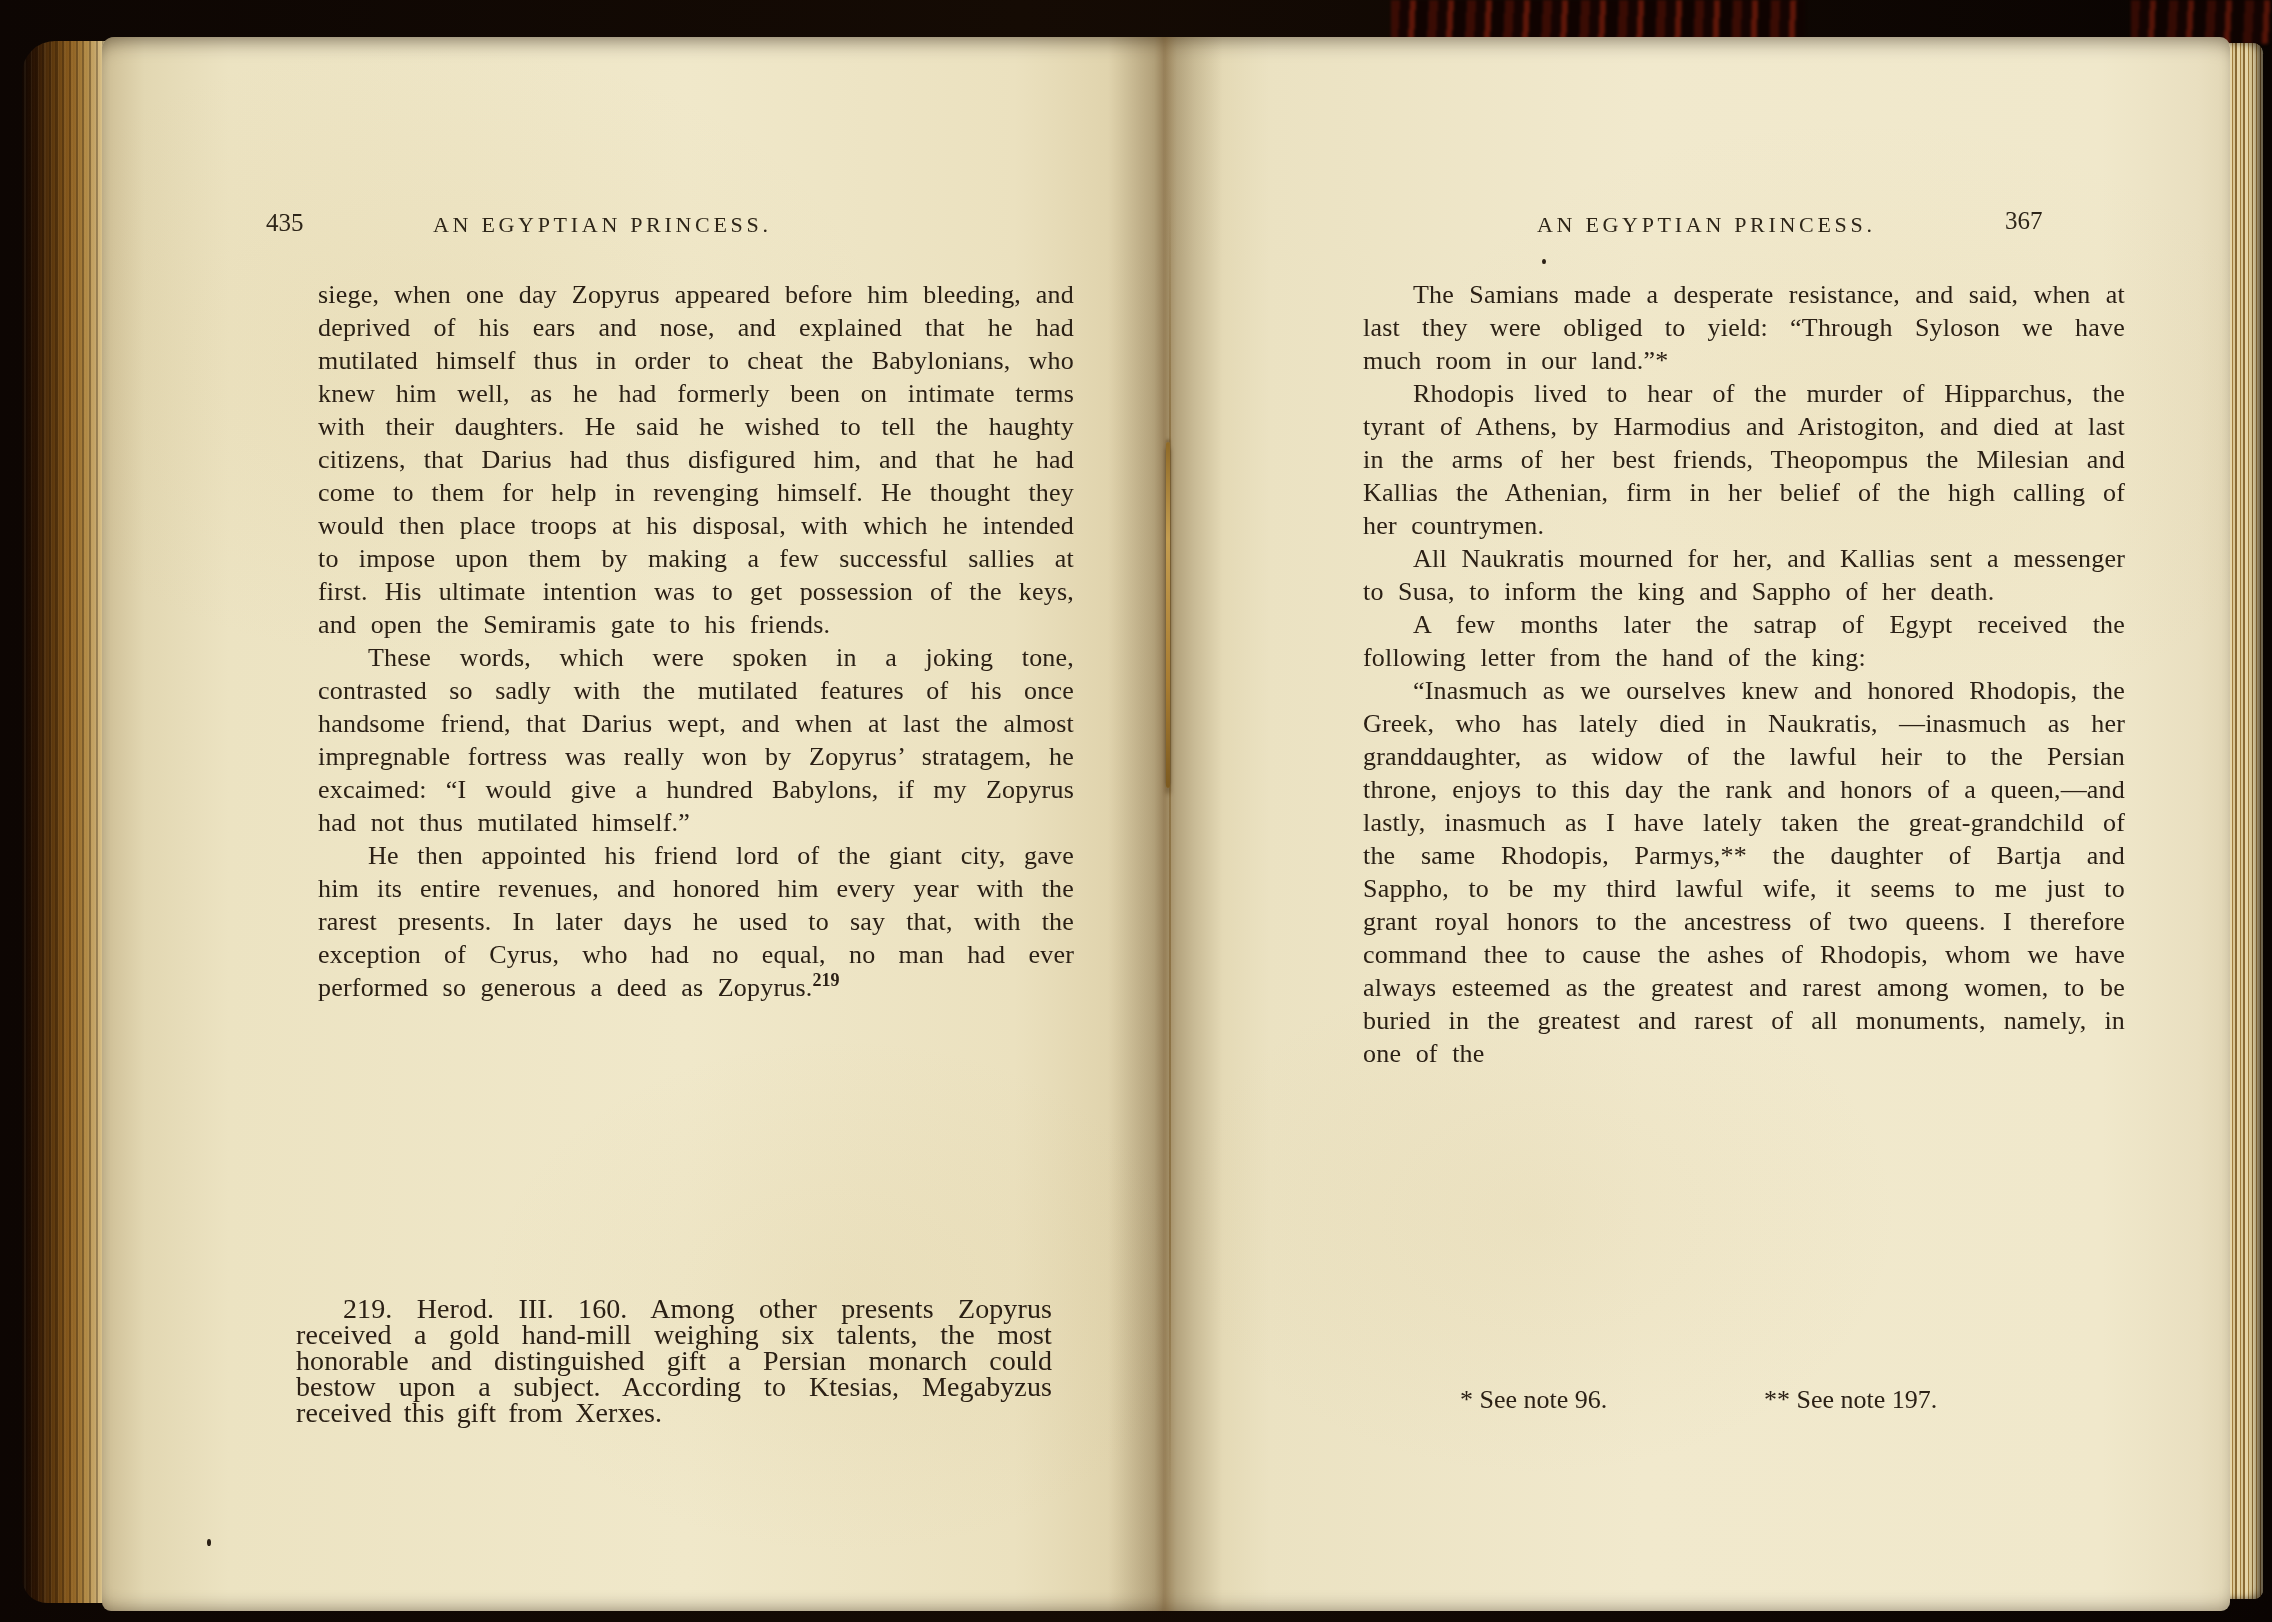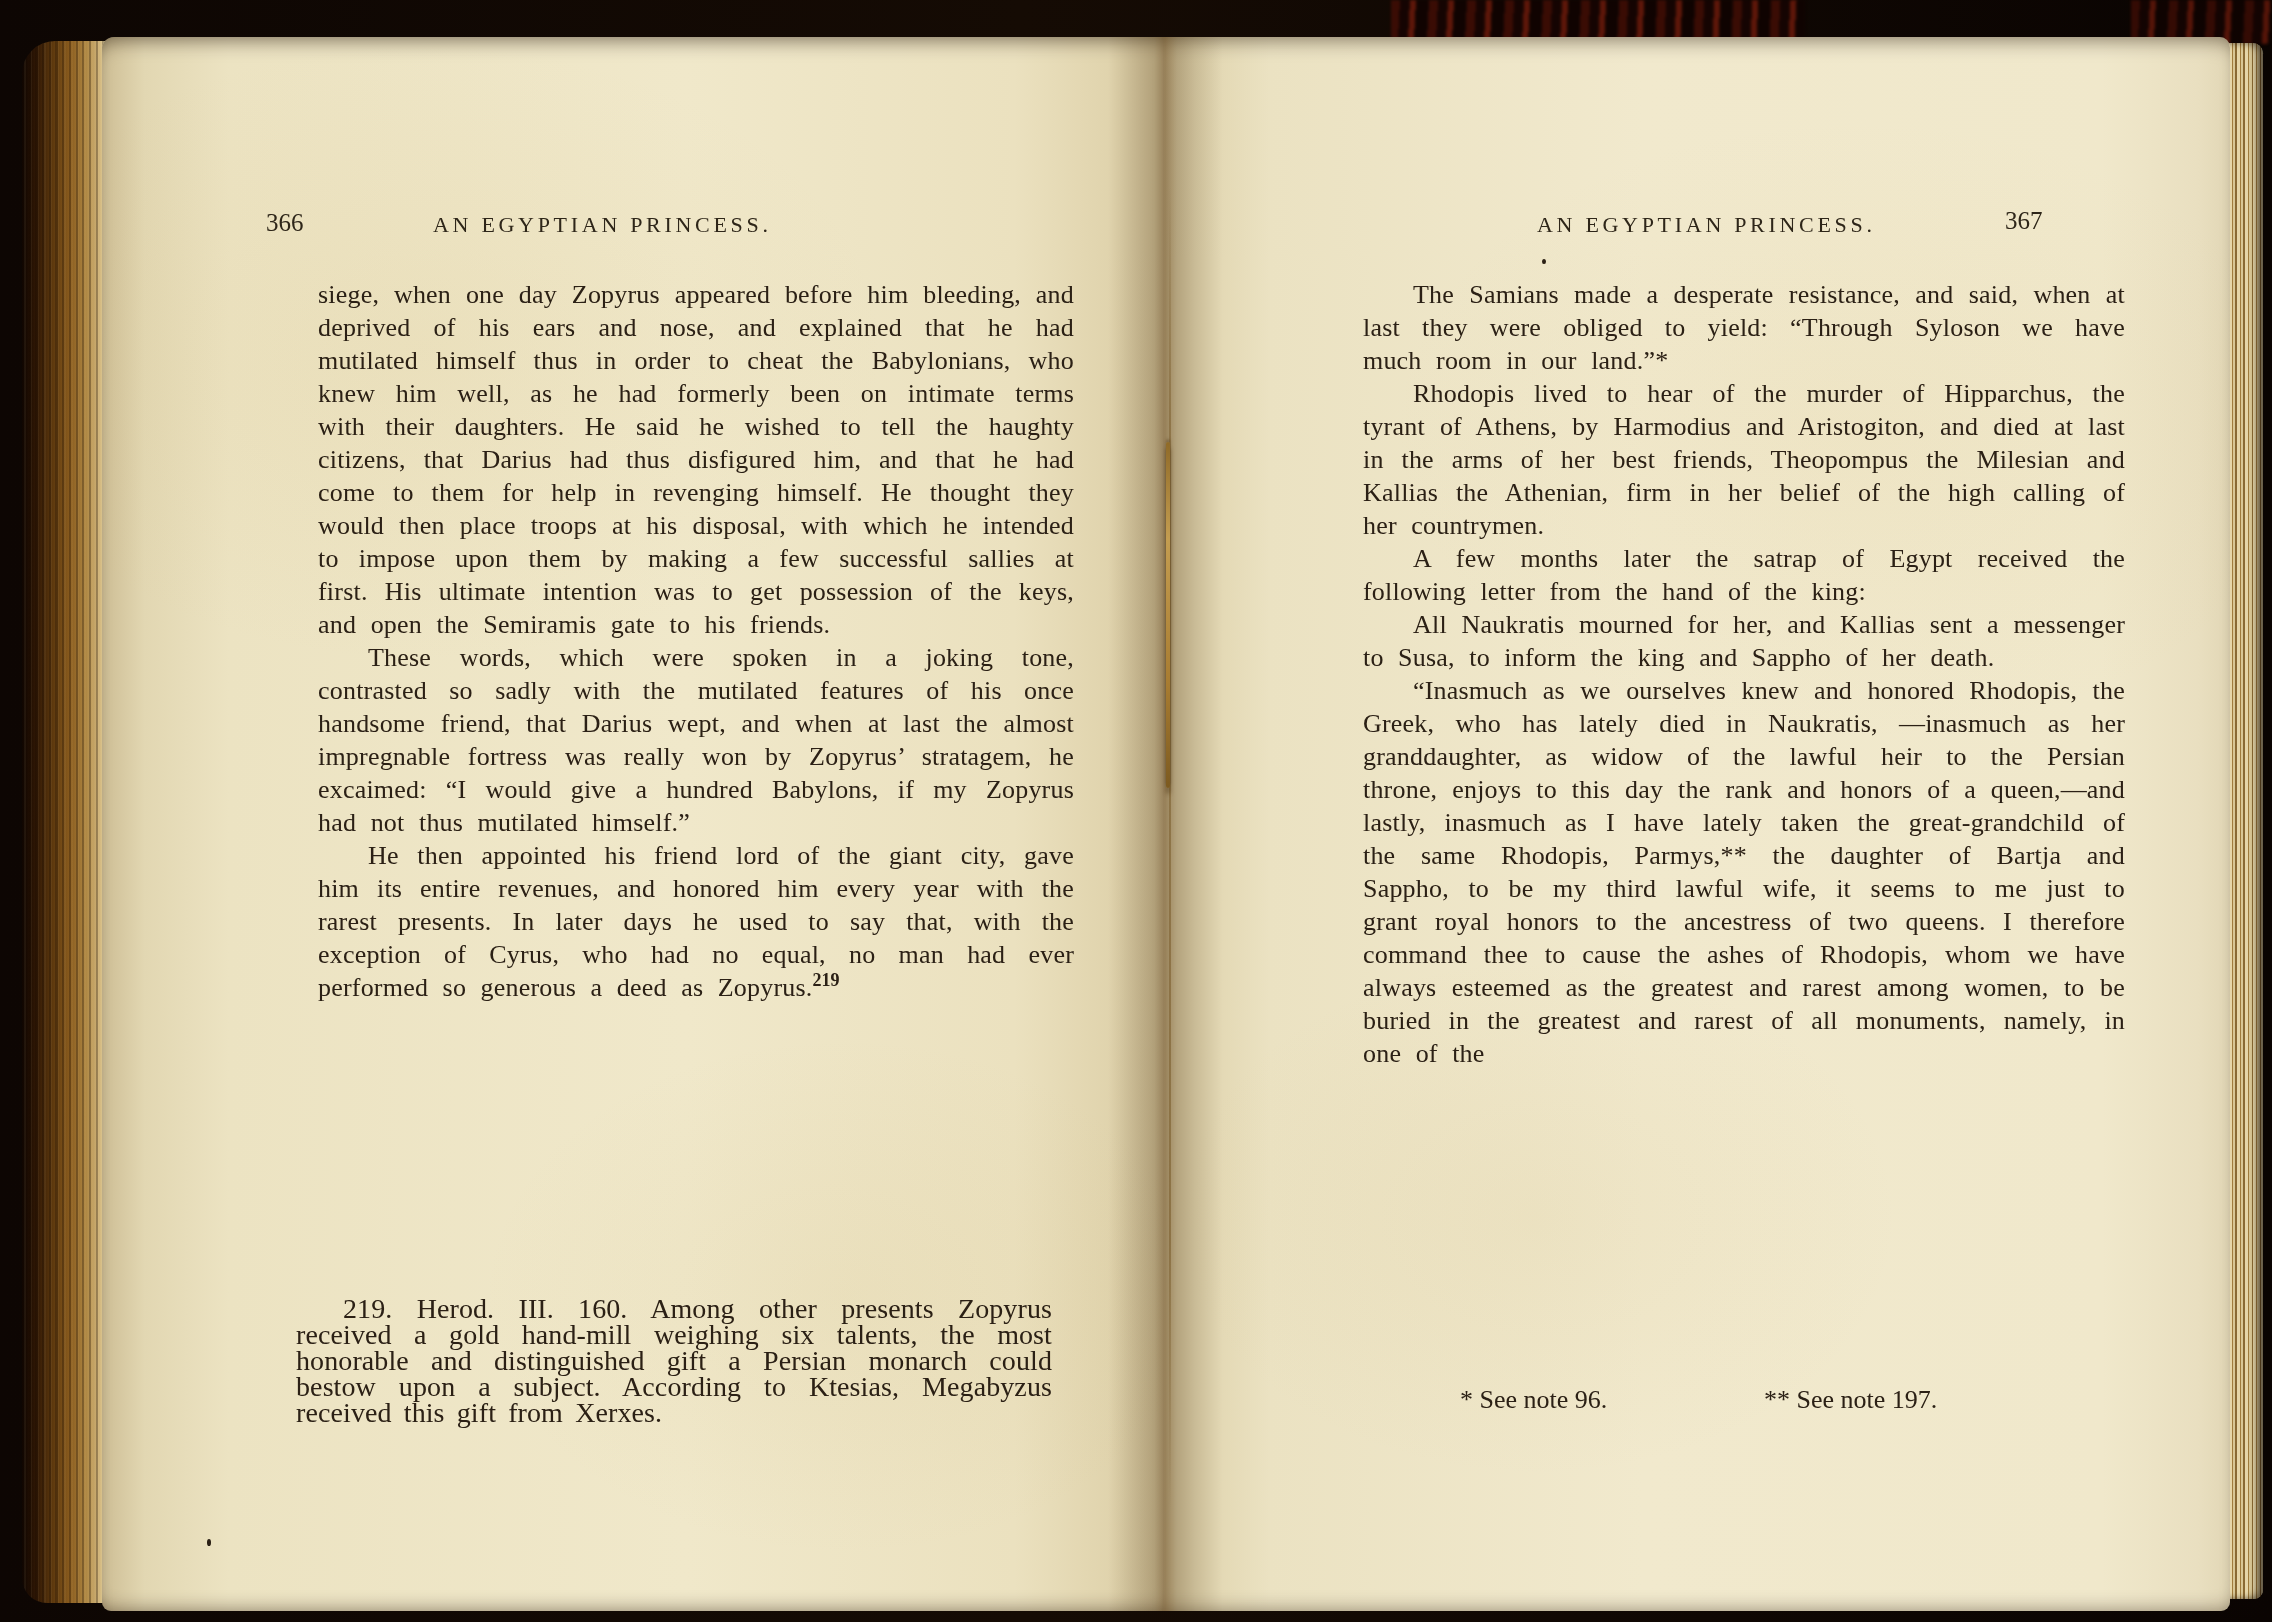--- a/index.html
+++ b/index.html
@@ -104,21 +104,21 @@
 
 <div class="stage">
 
   <div class="top-stain"></div>
   <div class="top-stain small"></div>
 
   <div class="stack-left"></div>
   <div class="stack-right"></div>
 
   <div class="page left">
-    <span class="pagenum" style="left:164px;top:172px;">366</span>
+    <span class="pagenum" style="left:164px;top:172px;">435</span>
     <span class="runhead" style="left:331px;top:175px;">AN EGYPTIAN PRINCESS.</span>
 
     <div class="body-col" style="left:194px;top:241px;width:756px;">
       <p>siege, when one day Zopyrus appeared before him bleeding, and deprived of his ears and nose, and explained that he had mutilated himself thus in order to cheat the Babylonians, who knew him well, as he had formerly been on intimate terms with their daughters. He said he wished to tell the haughty citizens, that Darius had thus disfigured him, and that he had come to them for help in revenging himself.  He thought they would then place troops at his disposal, with which he intended to impose upon them by making a few successful sallies at first.  His ultimate intention was to get possession of the keys, and open the Semiramis gate to his friends.</p>
       <p class="indent">These words, which were spoken in a joking tone, contrasted so sadly with the mutilated features of his once handsome friend, that Darius wept, and when at last the almost impregnable fortress was really won by Zopyrus’ stratagem, he excaimed: “I would give a hundred Babylons, if my Zopyrus had not thus mutilated himself.”</p>
       <p class="indent"><span>He then appointed his friend lord of the giant city, gave him its entire revenues, and honored him every year with the rarest presents.  In later days he used to say that, with the exception of Cyrus, who had no equal, no man had ever performed so generous a deed as Zopyrus.</span><sup class="fnmark">219</sup></p>
     </div>
 
     <div class="footnote-col" style="left:194px;top:1259px;width:756px;">219. Herod. III. 160.  Among other presents Zopyrus received a gold hand-mill weighing six talents, the most honorable and distinguished gift a Persian monarch could bestow upon a subject.  According to Ktesias, Megabyzus received this gift from Xerxes.</div>
 
@@ -126,22 +126,22 @@
   </div>
 
   <div class="page right">
     <span class="runhead" style="left:374px;top:175px;">AN EGYPTIAN PRINCESS.</span>
     <span class="pagenum" style="left:842px;top:170px;">367</span>
     <span class="speck" style="left:379px;top:222px;width:3.7px;height:5.2px;"></span>
 
     <div class="body-col" style="left:178px;top:241px;width:762px;">
       <p class="indent">The Samians made a desperate resistance, and said, when at last they were obliged to yield: “Through Syloson we have much room in our land.”*</p>
       <p class="indent">Rhodopis lived to hear of the murder of Hipparchus, the tyrant of Athens, by Harmodius and Aristogiton, and died at last in the arms of her best friends, Theopompus the Milesian and Kallias the Athenian, firm in her belief of the high calling of her countrymen.</p>
+      <p class="indent">All Naukratis mourned for her, and Kallias sent a messenger to Susa, to inform the king and Sappho of her death.</p>
       <p class="indent">A few months later the satrap of Egypt received the following letter from the hand of the king:</p>
-      <p class="indent">All Naukratis mourned for her, and Kallias sent a messenger to Susa, to inform the king and Sappho of her death.</p>
       <p class="indent">“Inasmuch as we ourselves knew and honored Rhodopis, the Greek, who has lately died in Naukratis, —inasmuch as her granddaughter, as widow of the lawful heir to the Persian throne, enjoys to this day the rank and honors of a queen,—and lastly, inasmuch as I have lately taken the great-grandchild of the same Rhodopis, Parmys,** the daughter of Bartja and Sappho, to be my third lawful wife, it seems to me just to grant royal honors to the ancestress of two queens.  I therefore command thee to cause the ashes of Rhodopis, whom we have always esteemed as the greatest and rarest among women, to be buried in the greatest and rarest of all monuments, namely, in one of the</p>
     </div>
 
     <div class="fnrow" style="left:297px;top:1328px;">* See note 96.</div>
     <div class="fnrow" style="left:601px;top:1328px;">** See note 197.</div>
   </div>
 
   <div class="gutter"></div>
   <div class="crease"></div>
   <div class="stitch"></div>

